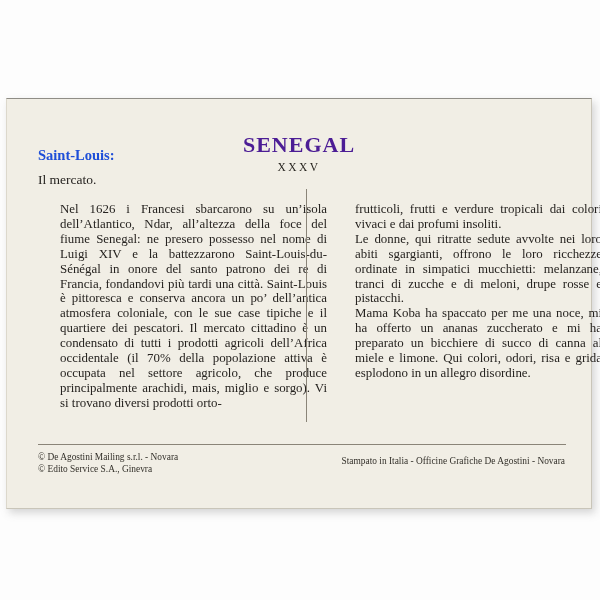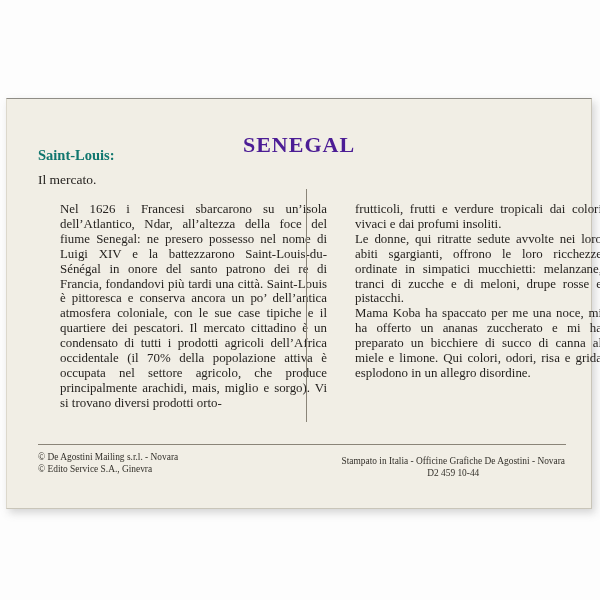--- a/index.html
+++ b/index.html
@@ -52,21 +52,21 @@
     color: #2a2722;
   }
   .heading {
     position: absolute;
     left: 31px;
     top: 48px;
   }
   .heading .place {
     font-size: 14.5px;
     font-weight: bold;
-    color: #0f766e;
+    color: #1d4ed8;
   }
   .heading .subject {
     margin-top: 8px;
     font-size: 13.5px;
   }
   .col {
     position: absolute;
     top: 103px;
     text-align: justify;
     font-size: 12.9px;
@@ -105,34 +105,35 @@
     left: 31px;
     top: 353px;
     font-size: 9.4px;
     line-height: 11.8px;
     color: #33302a;
   }
   .imprint {
     position: absolute;
     right: 26px;
     top: 356px;
-    text-align: center;
+    text-align: right;
     font-size: 9.4px;
     line-height: 12px;
     color: #33302a;
   }
 </style>
 </head>
 <body>
 
 <div class="scene">
   <div class="card">
 
     <div class="title">SENEGAL</div>
 
+    <div class="numeral">XXXV</div>
 
     <div class="heading">
       <div class="place">Saint-Louis:</div>
       <div class="subject">Il mercato.</div>
     </div>
 
     <div class="col col-left">
       <p>Nel 1626 i Francesi sbarcarono su un’isola dell’Atlantico, Ndar, all’altezza della foce del fiume Senegal: ne presero possesso nel nome di Luigi XIV e la battezzarono Saint-Louis-du-Sénégal in onore del santo patrono dei re di Francia, fondandovi più tardi una città. Saint-Louis è pittoresca e conserva ancora un po’ dell’antica atmosfera coloniale, con le sue case tipiche e il quartiere dei pescatori. Il mercato cittadino è un condensato di tutti i prodotti agricoli dell’Africa occidentale (il 70% della popolazione attiva è occupata nel settore agricolo, che produce principalmente arachidi, mais, miglio e sorgo). Vi si trovano diversi prodotti orto-</p>
     </div>
 
@@ -146,17 +147,16 @@
 
     <div class="footer-rule"></div>
 
     <div class="credits">
       <div>© De Agostini Mailing s.r.l. - Novara</div>
       <div>© Edito Service S.A., Ginevra</div>
     </div>
 
     <div class="imprint">
       <div>Stampato in Italia - Officine Grafiche De Agostini - Novara</div>
-      <div>D2 459 10-44</div>
     </div>
 
   </div>
 </div>
 
 </body></html>

